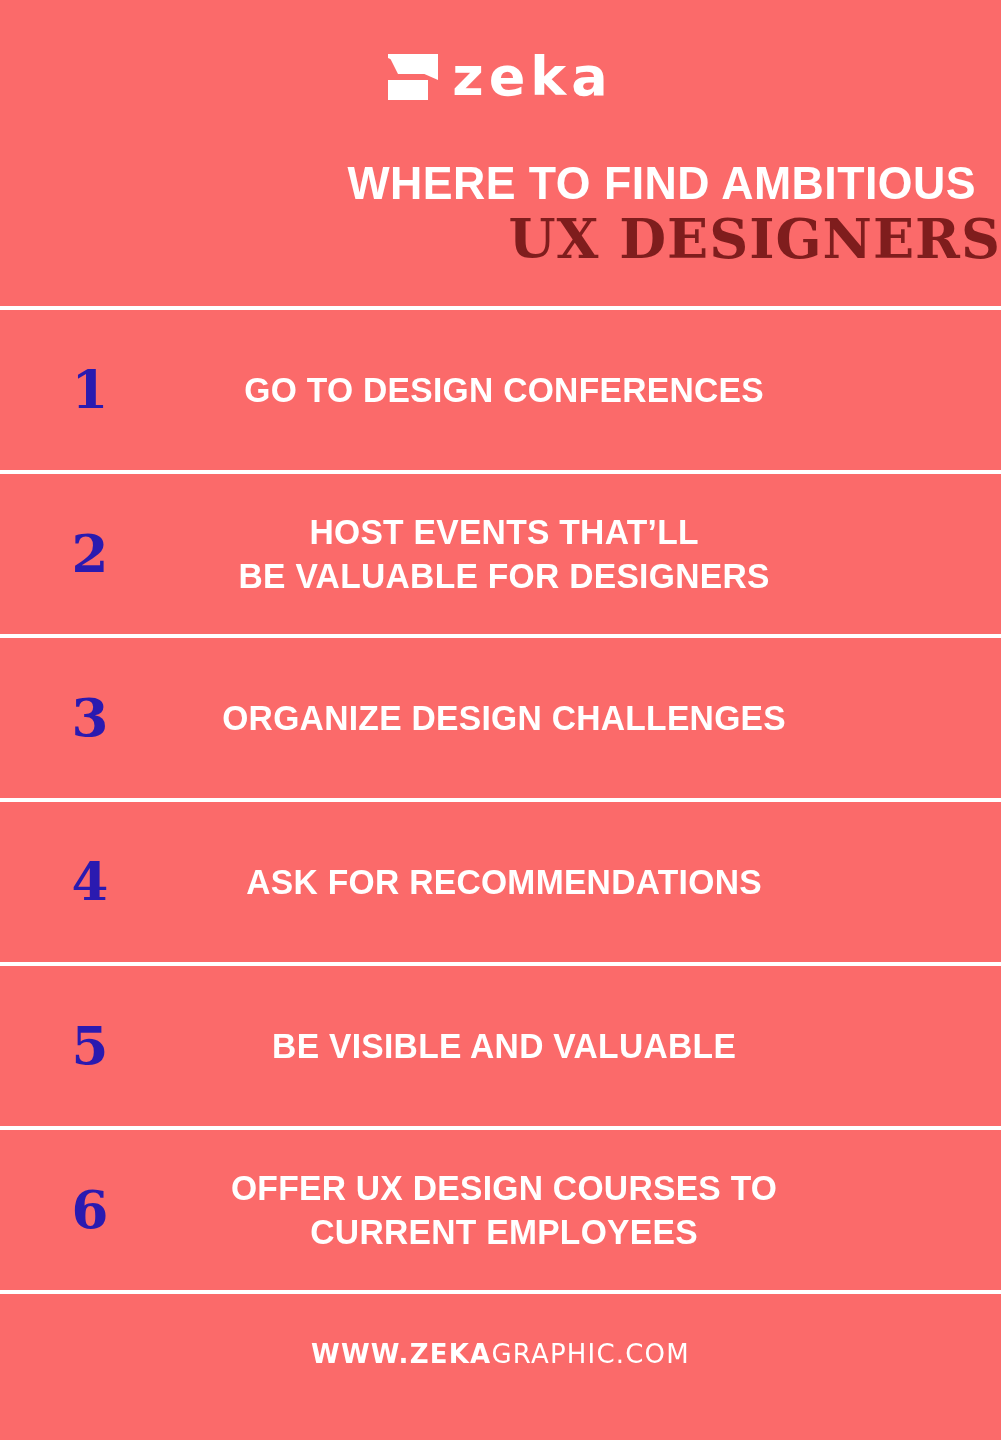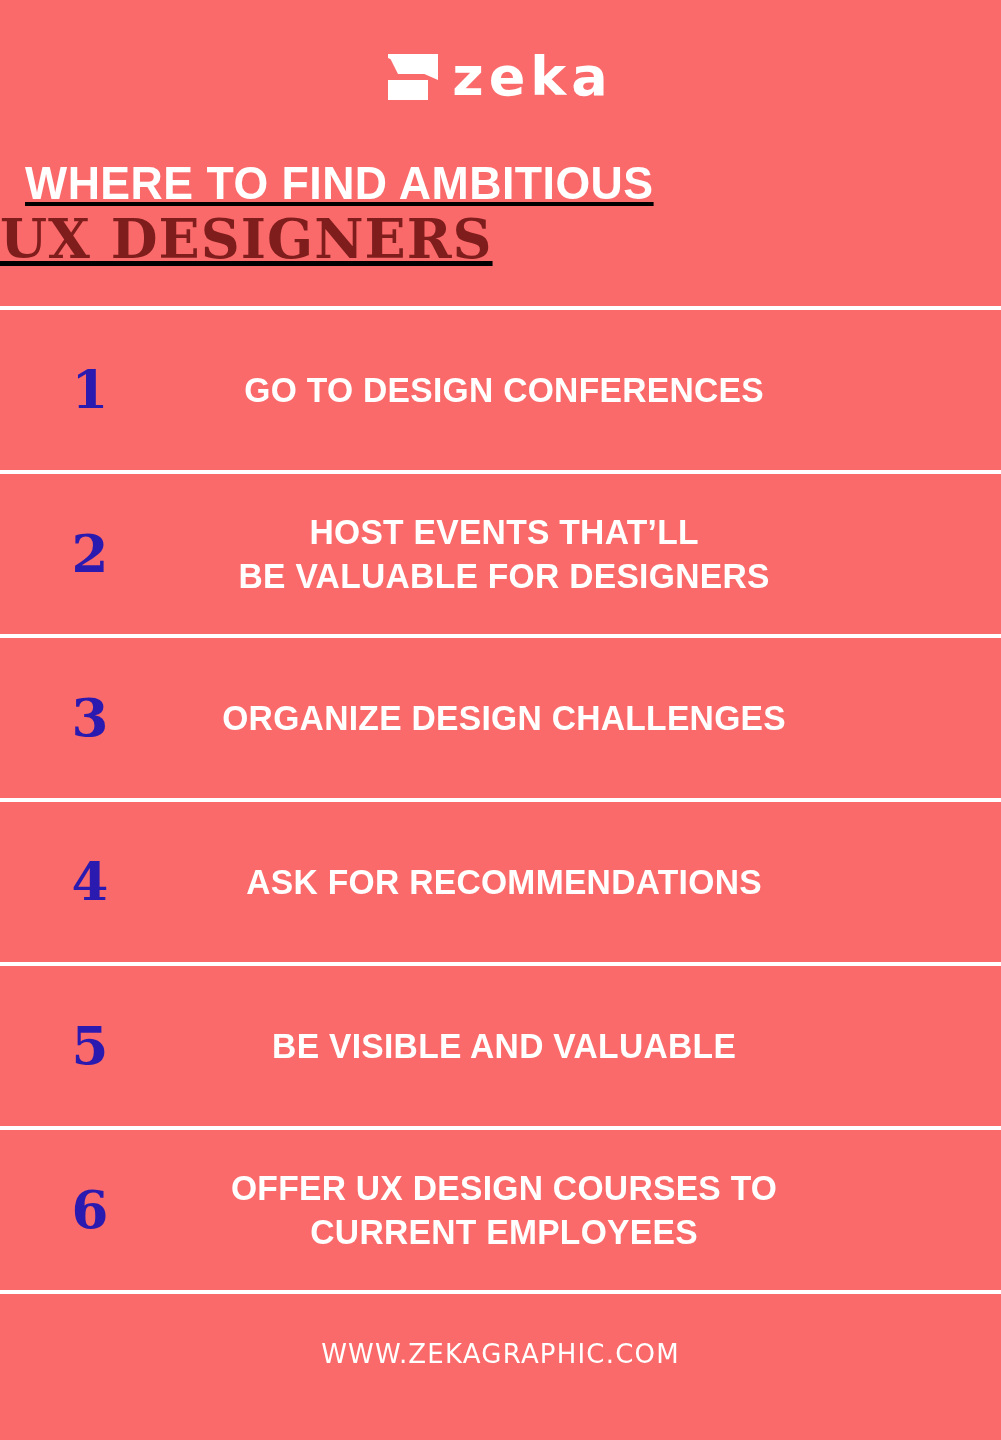--- a/index.html
+++ b/index.html
@@ -52,23 +52,22 @@
     font-weight: 700;
     letter-spacing: 5px;
     line-height: 1;
     font-family: "DejaVu Sans", sans-serif;
     text-transform: lowercase;
   }
 
   
   .title-block {
     flex: 0 0 auto;
-    text-align: left;
+    text-align: right;
     padding-top: 50px;
-    text-decoration: underline;
   }
 
   .title-line1 {
     color: #ffffff;
     font-size: 47px;
     font-weight: 700;
     letter-spacing: 0.5px;
     line-height: 1.05;
     font-family: "Liberation Sans", sans-serif;
     text-transform: uppercase;
@@ -150,21 +149,21 @@
     color: #ffffff;
     font-size: 26px;
     letter-spacing: 1.2px;
     line-height: 1;
     font-family: "DejaVu Sans", sans-serif;
     text-transform: uppercase;
     display: inline-block;
     white-space: nowrap;
   }
 
-  .url-light { font-weight: 400; }
+  .url-light { font-weight: 700; }
   .url-bold  { font-weight: 400; }
 </style>
 </head>
 <body>
 
 <div class="poster">
 
   <div class="header">
     <div class="logo">
       <svg class="logo-mark" viewBox="0 0 50 46" aria-hidden="true">

